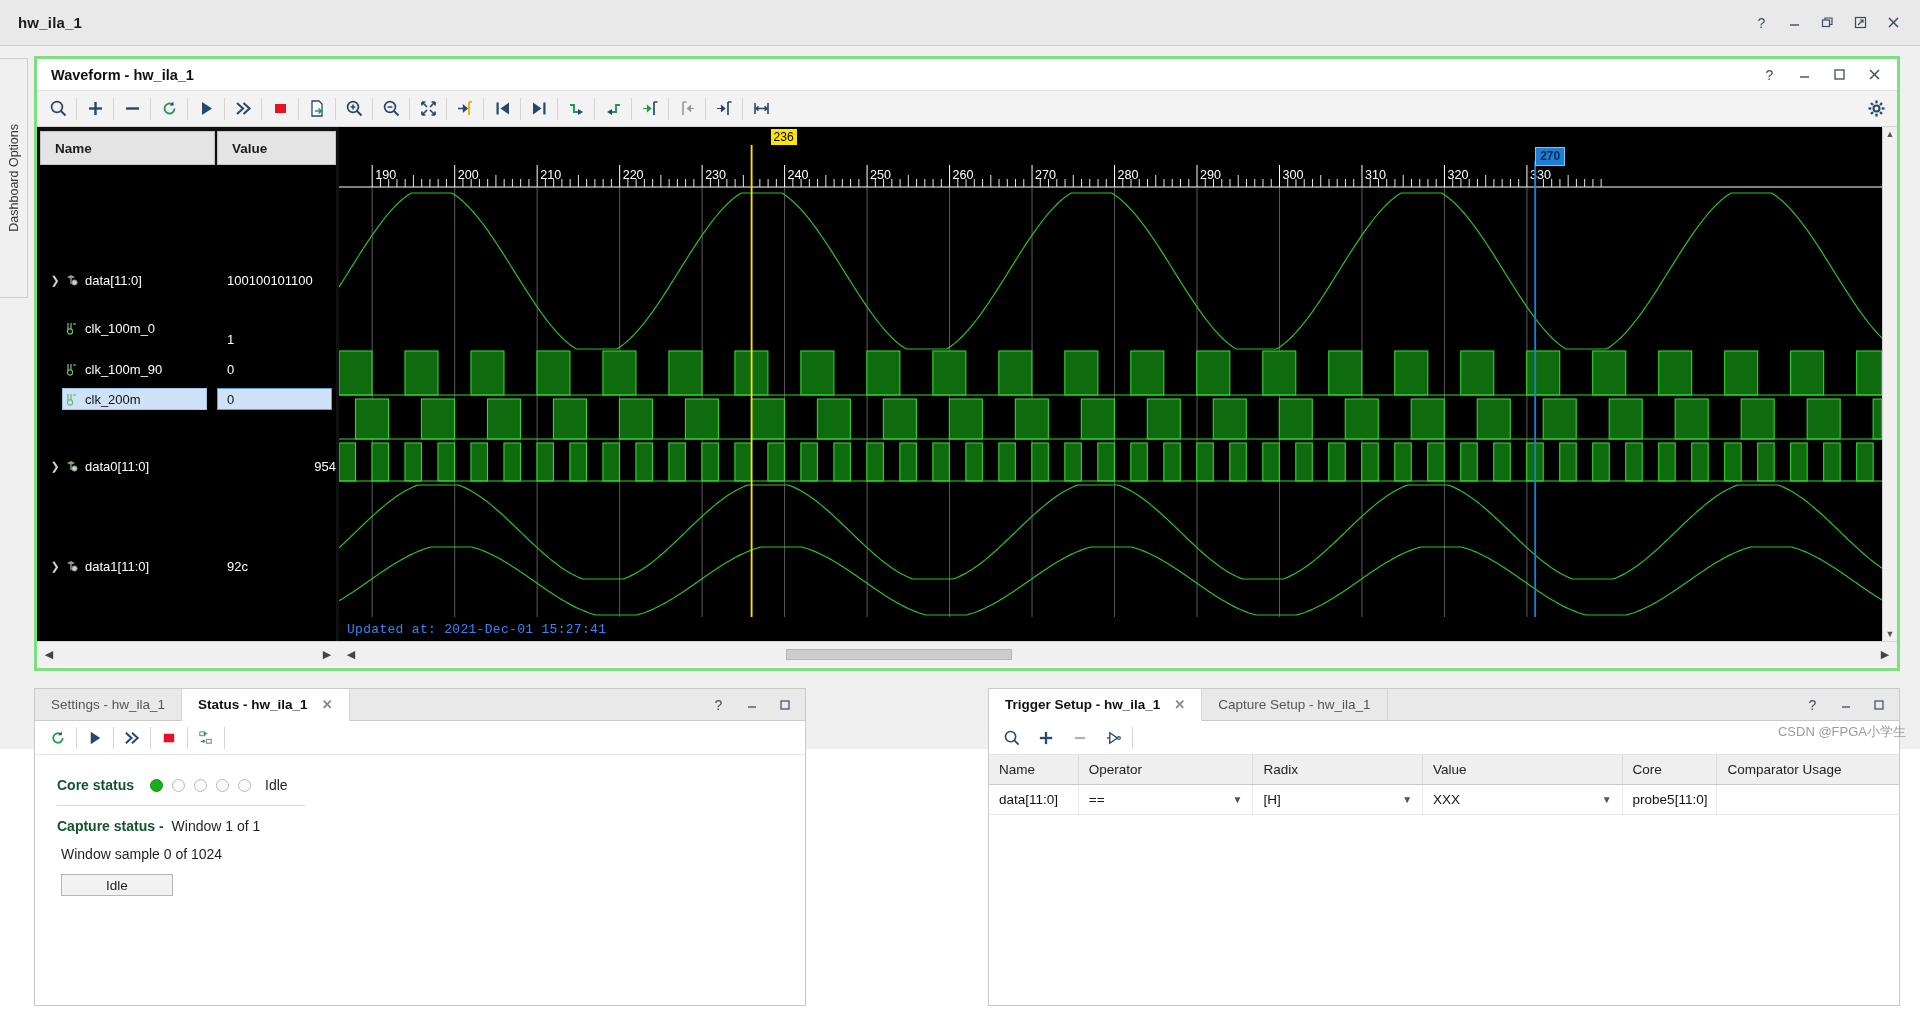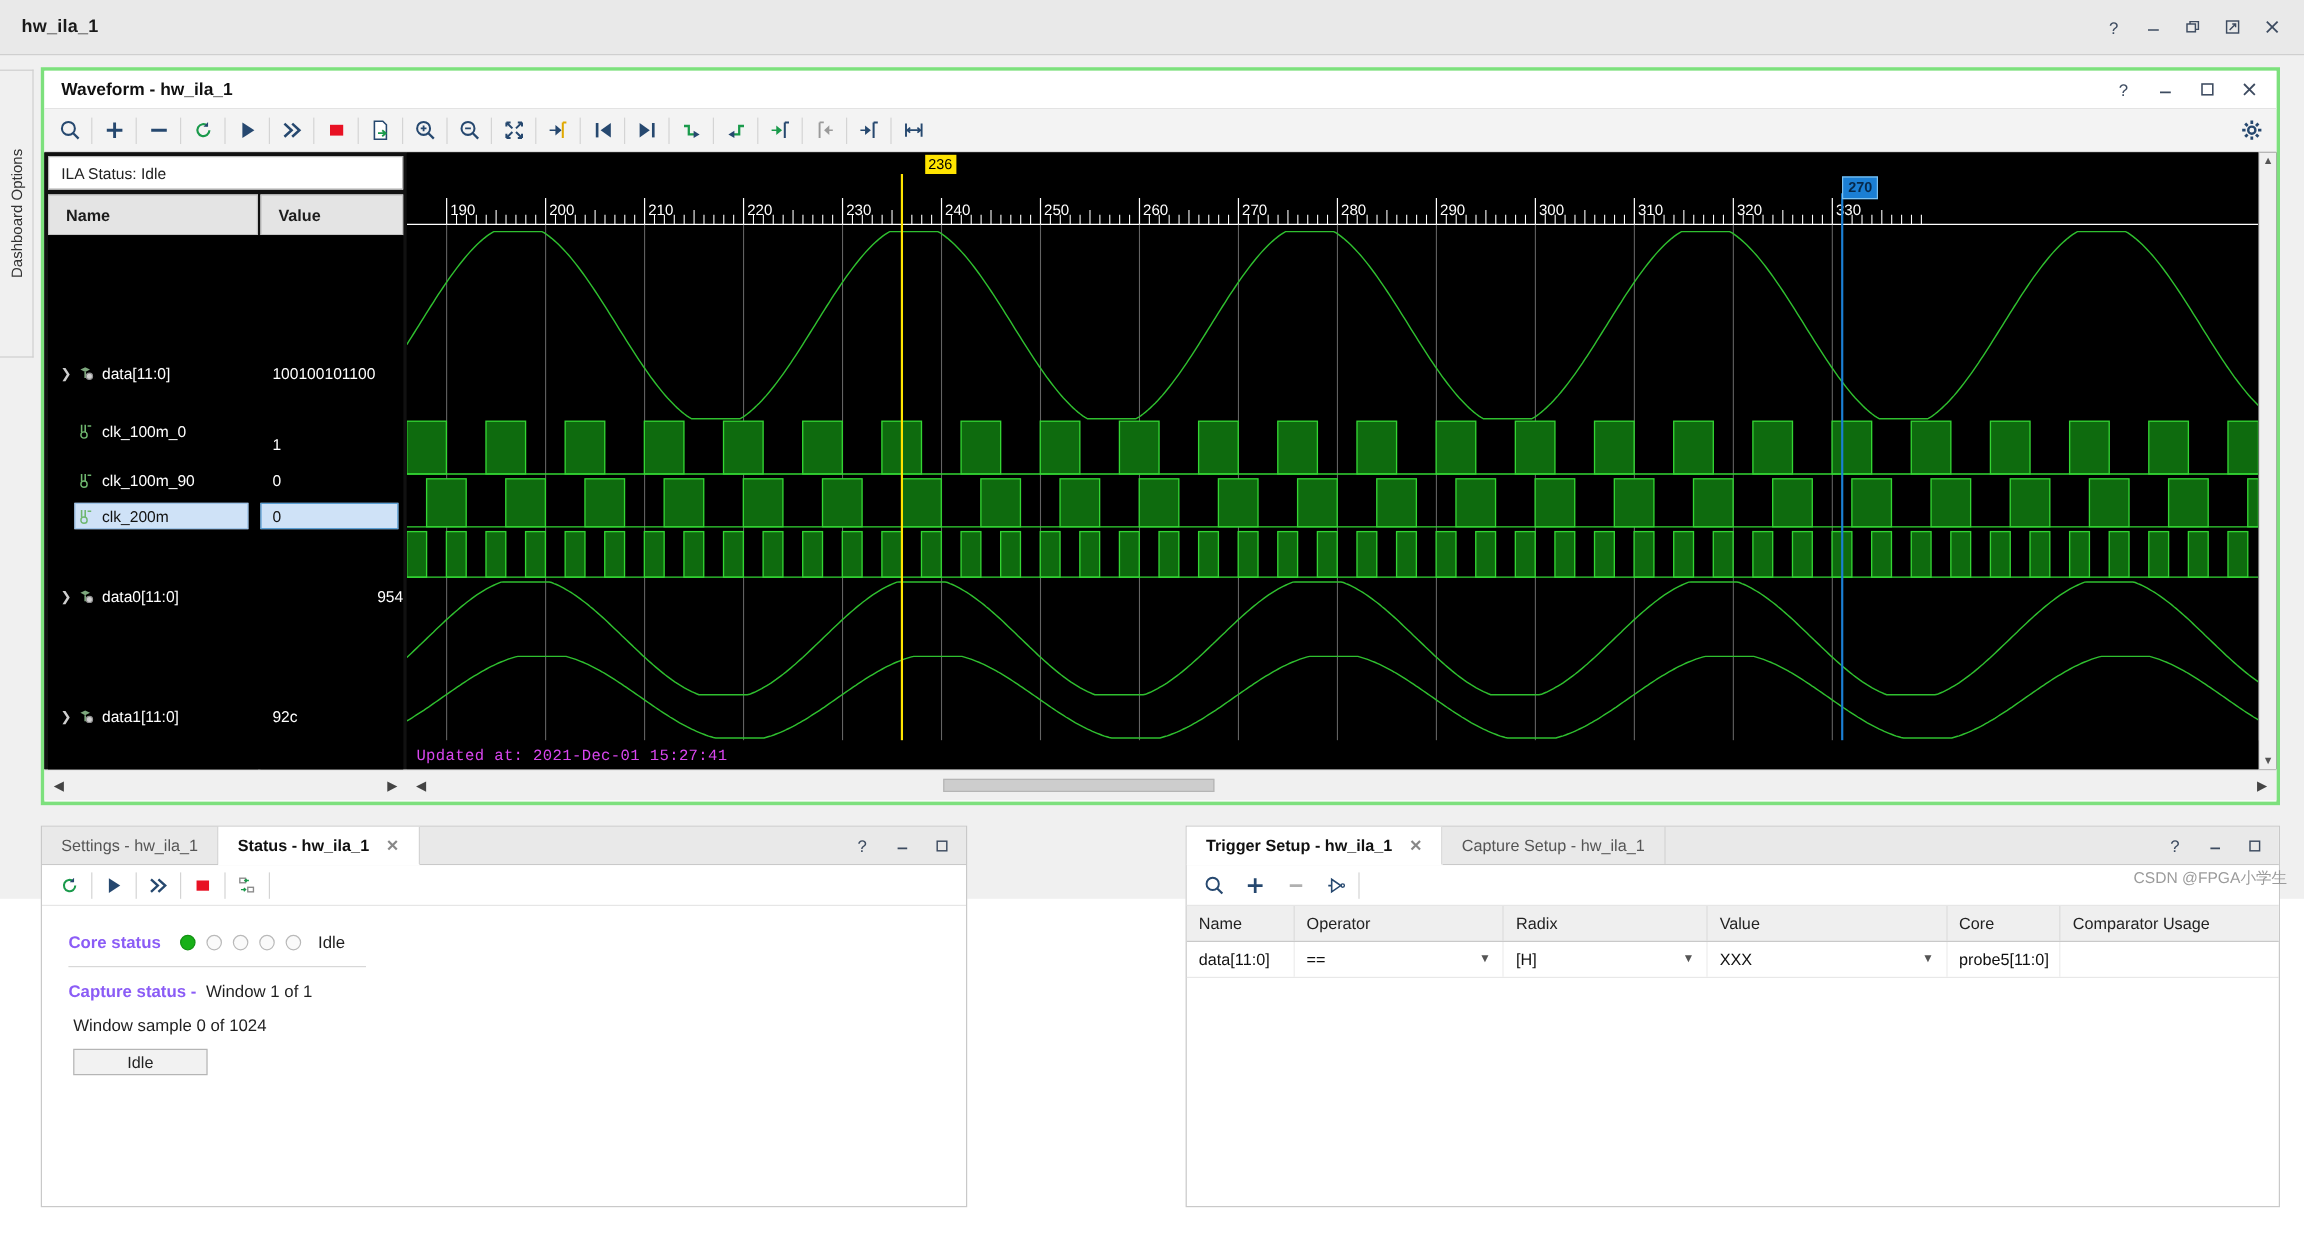--- a/index.html
+++ b/index.html
@@ -116,21 +116,21 @@
     position: absolute; top: 2px; background: #ffe400; color: #000;
     font-size: 12px; padding: 0 3px; line-height: 16px; font-family: "Liberation Sans", sans-serif;
   }
   .marker-blue-lbl {
     position: absolute; top: 20px; background: #1b7fd4; color: #07294a;
     font-size: 12px; padding: 0 4px; line-height: 17px; border: 1px solid #7fc3f0;
     font-weight: bold;
   }
   .updated-bar {
     position: absolute; left: 0; bottom: 0; width: 100%; height: 24px;
-    background: #000; color: #d946ef; font-family: "Liberation Mono", monospace;
+    background: #000; color: #3b82f6; font-family: "Liberation Mono", monospace;
     font-size: 13px; display: flex; align-items: center; padding-left: 8px;
     letter-spacing: .3px;
   }
 
   
   .vscroll {
     width: 15px; background: #f0f0f0; border-left: 1px solid #d0d0d0;
     display: flex; flex-direction: column; justify-content: space-between; align-items: center;
   }
   .vscroll .arw { font-size: 9px; color: #555; padding: 2px 0; }
@@ -152,21 +152,21 @@
   .tab {
     display: flex; align-items: center; padding: 0 16px; font-size: 13.5px; color: #555;
     border-right: 1px solid #d4d4d4;
   }
   .tab.active { background: #fff; color: #111; font-weight: bold; border-bottom: 1px solid #fff; margin-bottom: -1px; }
   .tab .tclose { margin-left: 14px; color: #888; font-size: 13px; }
   .tabstrip .tbtns { margin-left: auto; display: flex; gap: 16px; align-items: center; padding-right: 12px; color: #3d4b60; }
   .panel-toolbar { height: 34px; background: #fff; display: flex; align-items: center; padding: 0 6px; border-bottom: 1px solid #e6e6e6; }
   .status-body { padding: 22px 0 0 22px; }
   .srow { display: flex; align-items: center; font-size: 14px; margin-bottom: 4px; }
-  .srow b { font-weight: bold; color: #8b5cf6; }
+  .srow b { font-weight: bold; color: #14532d; }
   .leds { display: flex; gap: 9px; margin-left: 16px; align-items: center; }
   .led { width: 13px; height: 13px; border-radius: 50%; border: 1px solid #b9b9b9; background: #fafafa; }
   .led.on { background: #18b018; border-color: #139113; }
   .sep-line { width: 248px; height: 1px; background: #d8d8d8; margin: 12px 0 12px 0; }
   .idle-box {
     width: 112px; height: 22px; border: 1px solid #b5b5b5; background: #f2f2f2;
     display: flex; align-items: center; justify-content: center; font-size: 13.5px; color: #222;
     margin-top: 12px; margin-left: 22px;
   }
 
@@ -413,23 +413,20 @@
             <line x1="15" y1="4" x2="13" y2="6"></line>
               <line x1="6" y1="13" x2="4" y2="15"></line>
           </g>
         </svg>
       </div>
     </div>
 
     <div class="wave-body">
 
       <div class="left-pane">
-        <div class="ila-status">
-          <span>ILA Status: Idle</span>
-        </div>
         <div class="col-heads">
           <div class="col-head name">Name</div>
           <div class="col-head value">Value</div>
         </div>
         <div class="rows-area">
           <div class="names-col" id="names-col">
               <div class="sig-row" style="top: 104px;">
                 <div class="twisty">❯</div>
                 <div class="sig-icon">
                   <svg width="14" height="13" viewBox="0 0 14 13">

